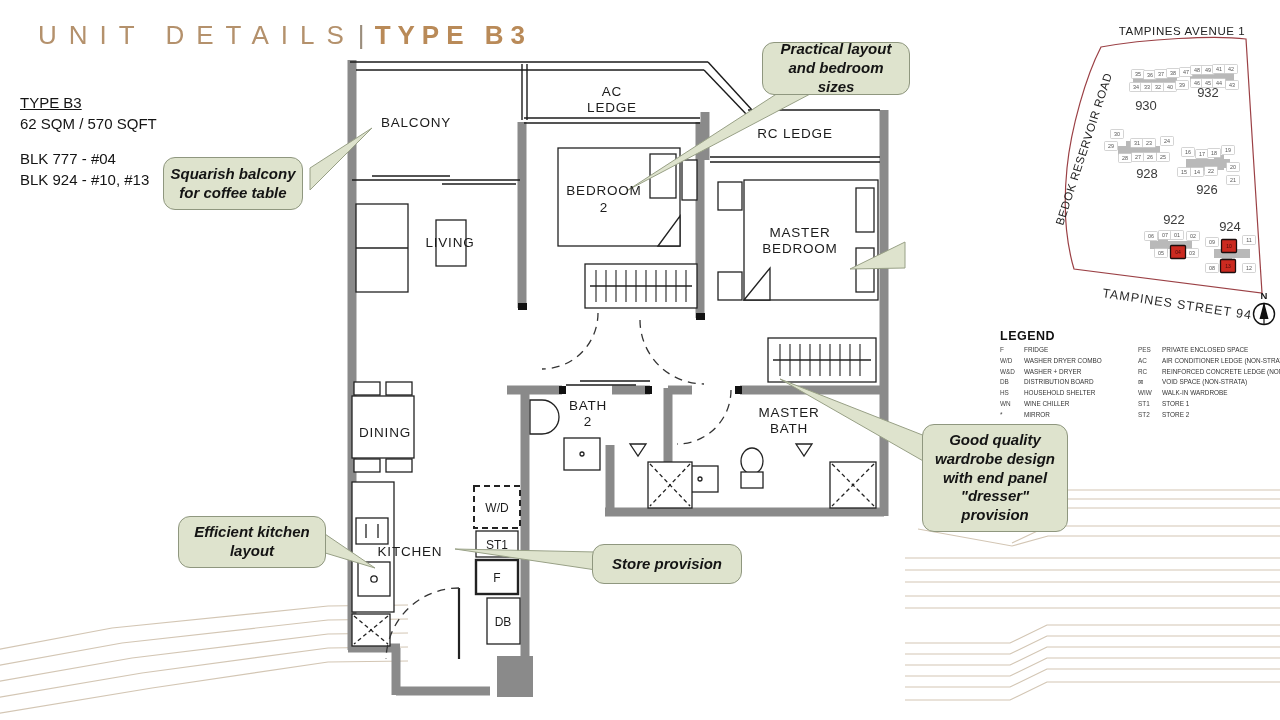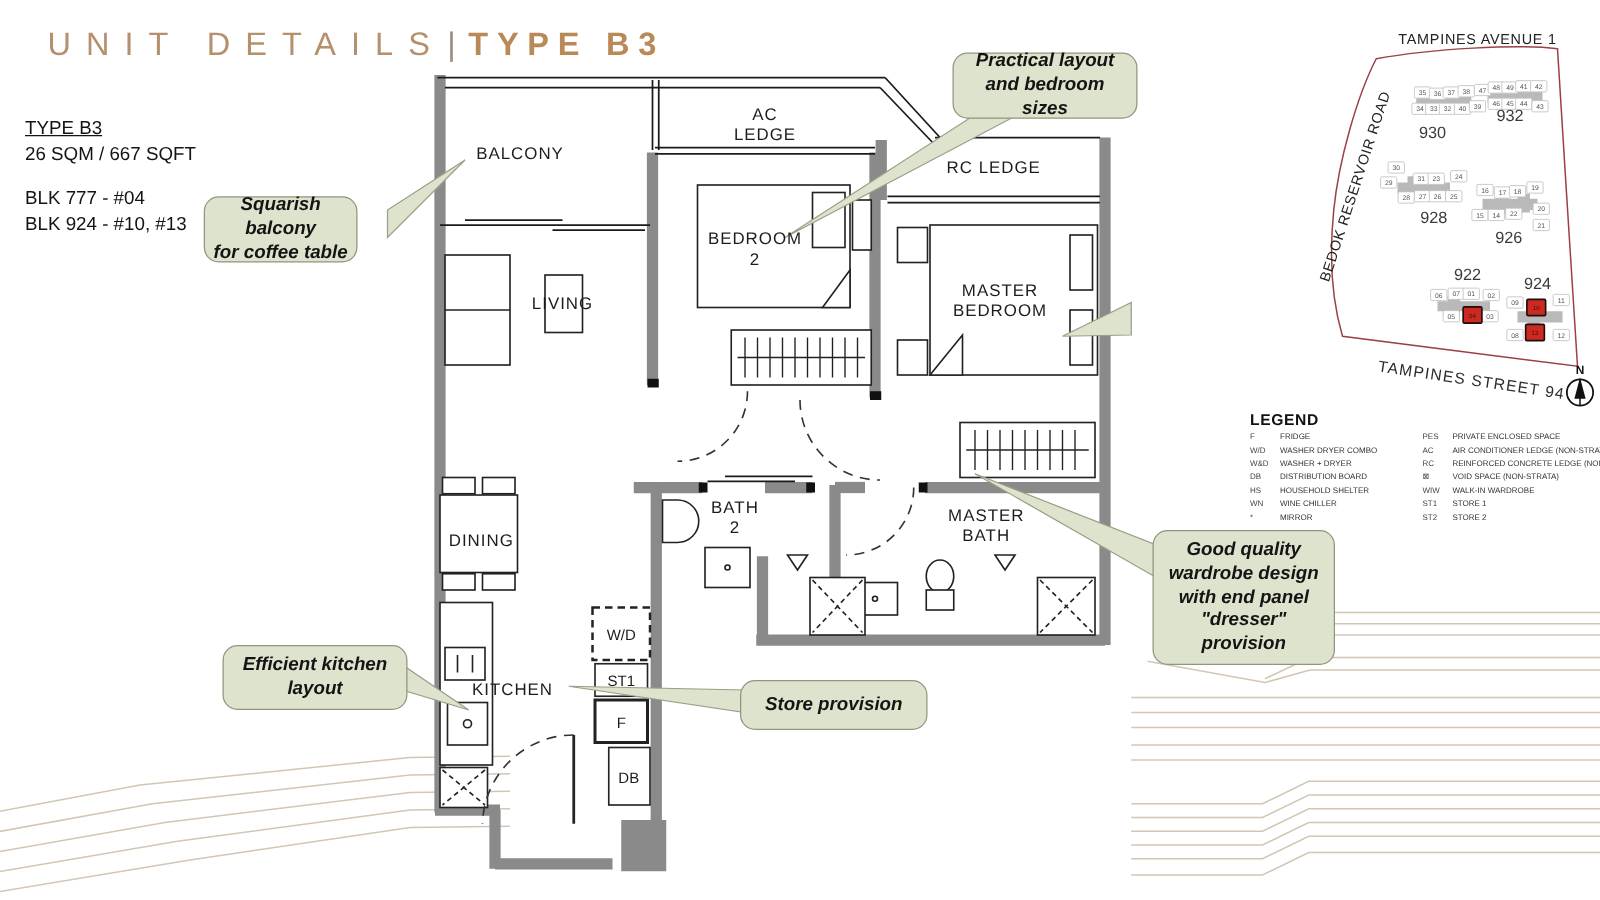--- a/index.html
+++ b/index.html
@@ -34,21 +34,21 @@
 <body>
 
 <div class="stage">
 
   <div class="title">
     <span class="t-left">UNIT DETAILS</span><span class="t-sep">|</span><span class="t-right">TYPE B3</span>
   </div>
 
   <div class="unit-info">
     <div class="u-type">TYPE B3</div>
-    <div>26 SQM / 667 SQFT</div>
+    <div>62 SQM / 570 SQFT</div>
     <div class="u-gap"></div>
     <div>BLK 777 - #04</div>
     <div>BLK 924 - #10, #13</div>
   </div>
 
   <svg width="1280" height="720" viewBox="0 0 1280 720">
 
     <g stroke="#d3c6b4" stroke-width="1.2" fill="none">
       <polyline points="-5,650 112,628 328,606 408,605"></polyline>
       <polyline points="-5,666 122,643 328,620 408,619"></polyline>
@@ -390,21 +390,21 @@
 
       <g>
         <circle cx="1264" cy="314" r="10.5" fill="#fff" stroke="#111" stroke-width="1.4"></circle>
         <line x1="1264" y1="304" x2="1264" y2="324" stroke="#111" stroke-width="1.2"></line>
         <polygon points="1264,302 1259.5,319 1268.5,319" fill="#111"></polygon>
         <text x="1264" y="299" font-size="9.5" font-weight="bold" fill="#111" text-anchor="middle">N</text>
       </g>
     </g>
   </svg>
 
-  <div class="callout" style="left:163px;top:157px;width:123px;height:53px;">Squarish balcony
+  <div class="callout" style="left:163px;top:157px;width:140px;height:53px;">Squarish balcony
 for coffee table</div>
   <div class="callout" style="left:762px;top:42px;width:148px;height:53px;text-align:center;">Practical layout
 and bedroom sizes</div>
   <div class="callout" style="left:922px;top:424px;width:146px;height:108px;">Good quality
 wardrobe design
 with end panel
 "dresser"
 provision</div>
   <div class="callout" style="left:178px;top:516px;width:148px;height:52px;">Efficient kitchen
 layout</div>

